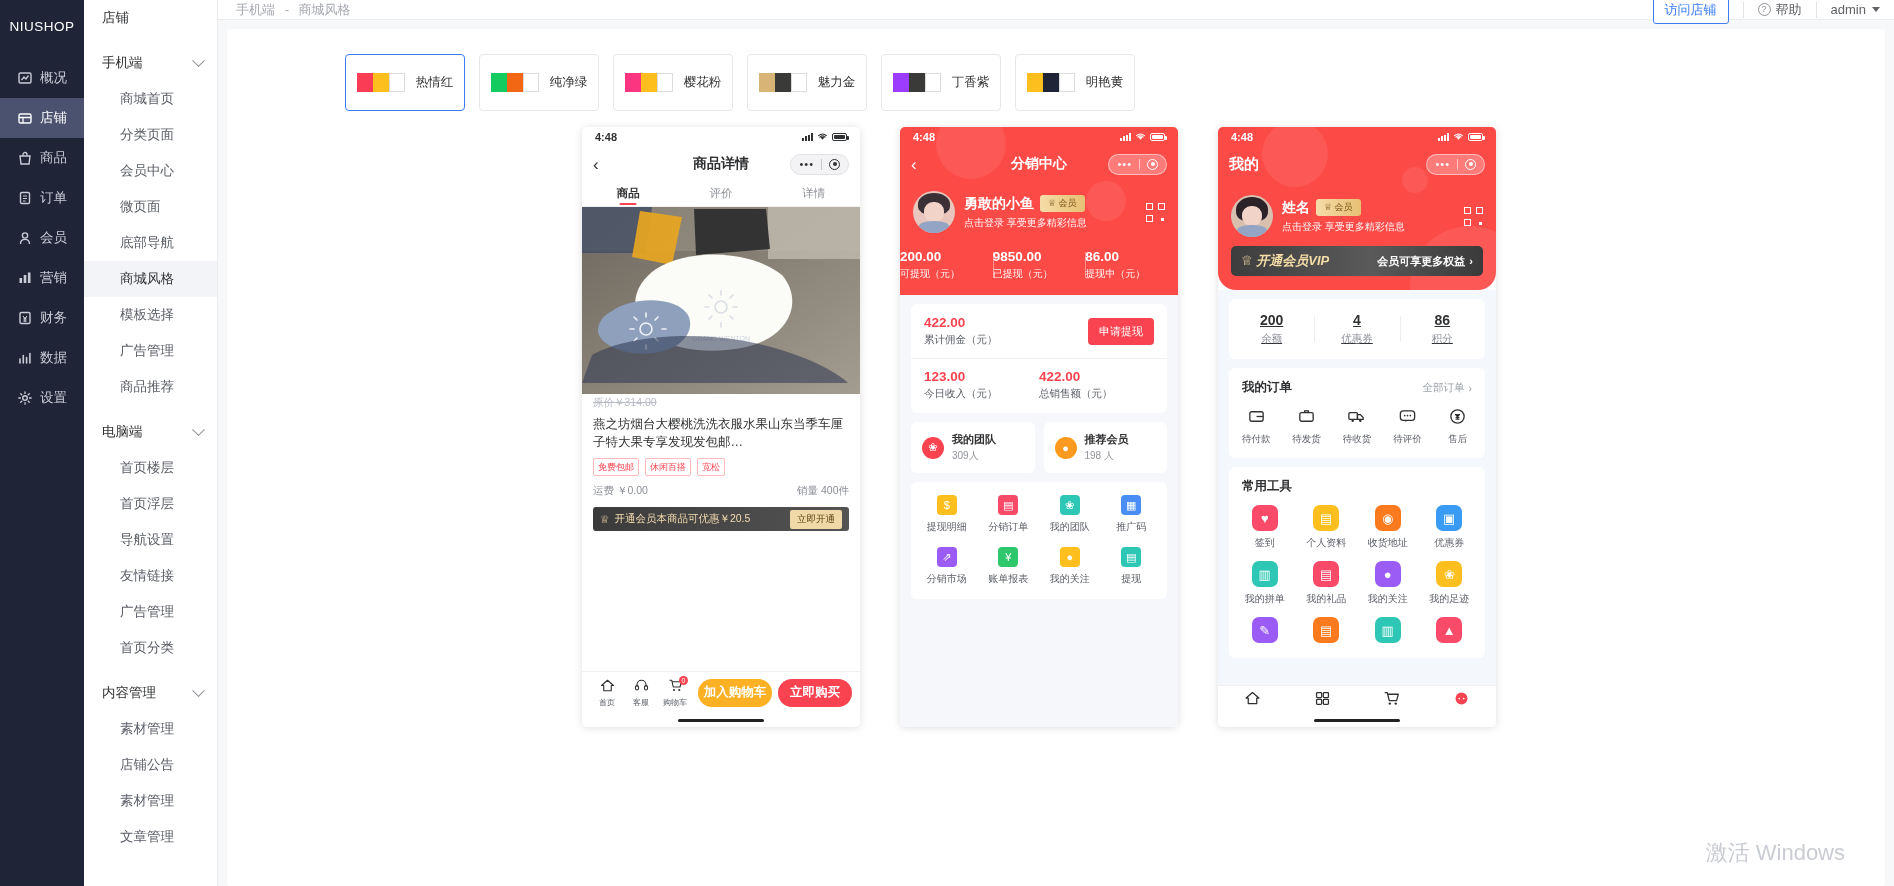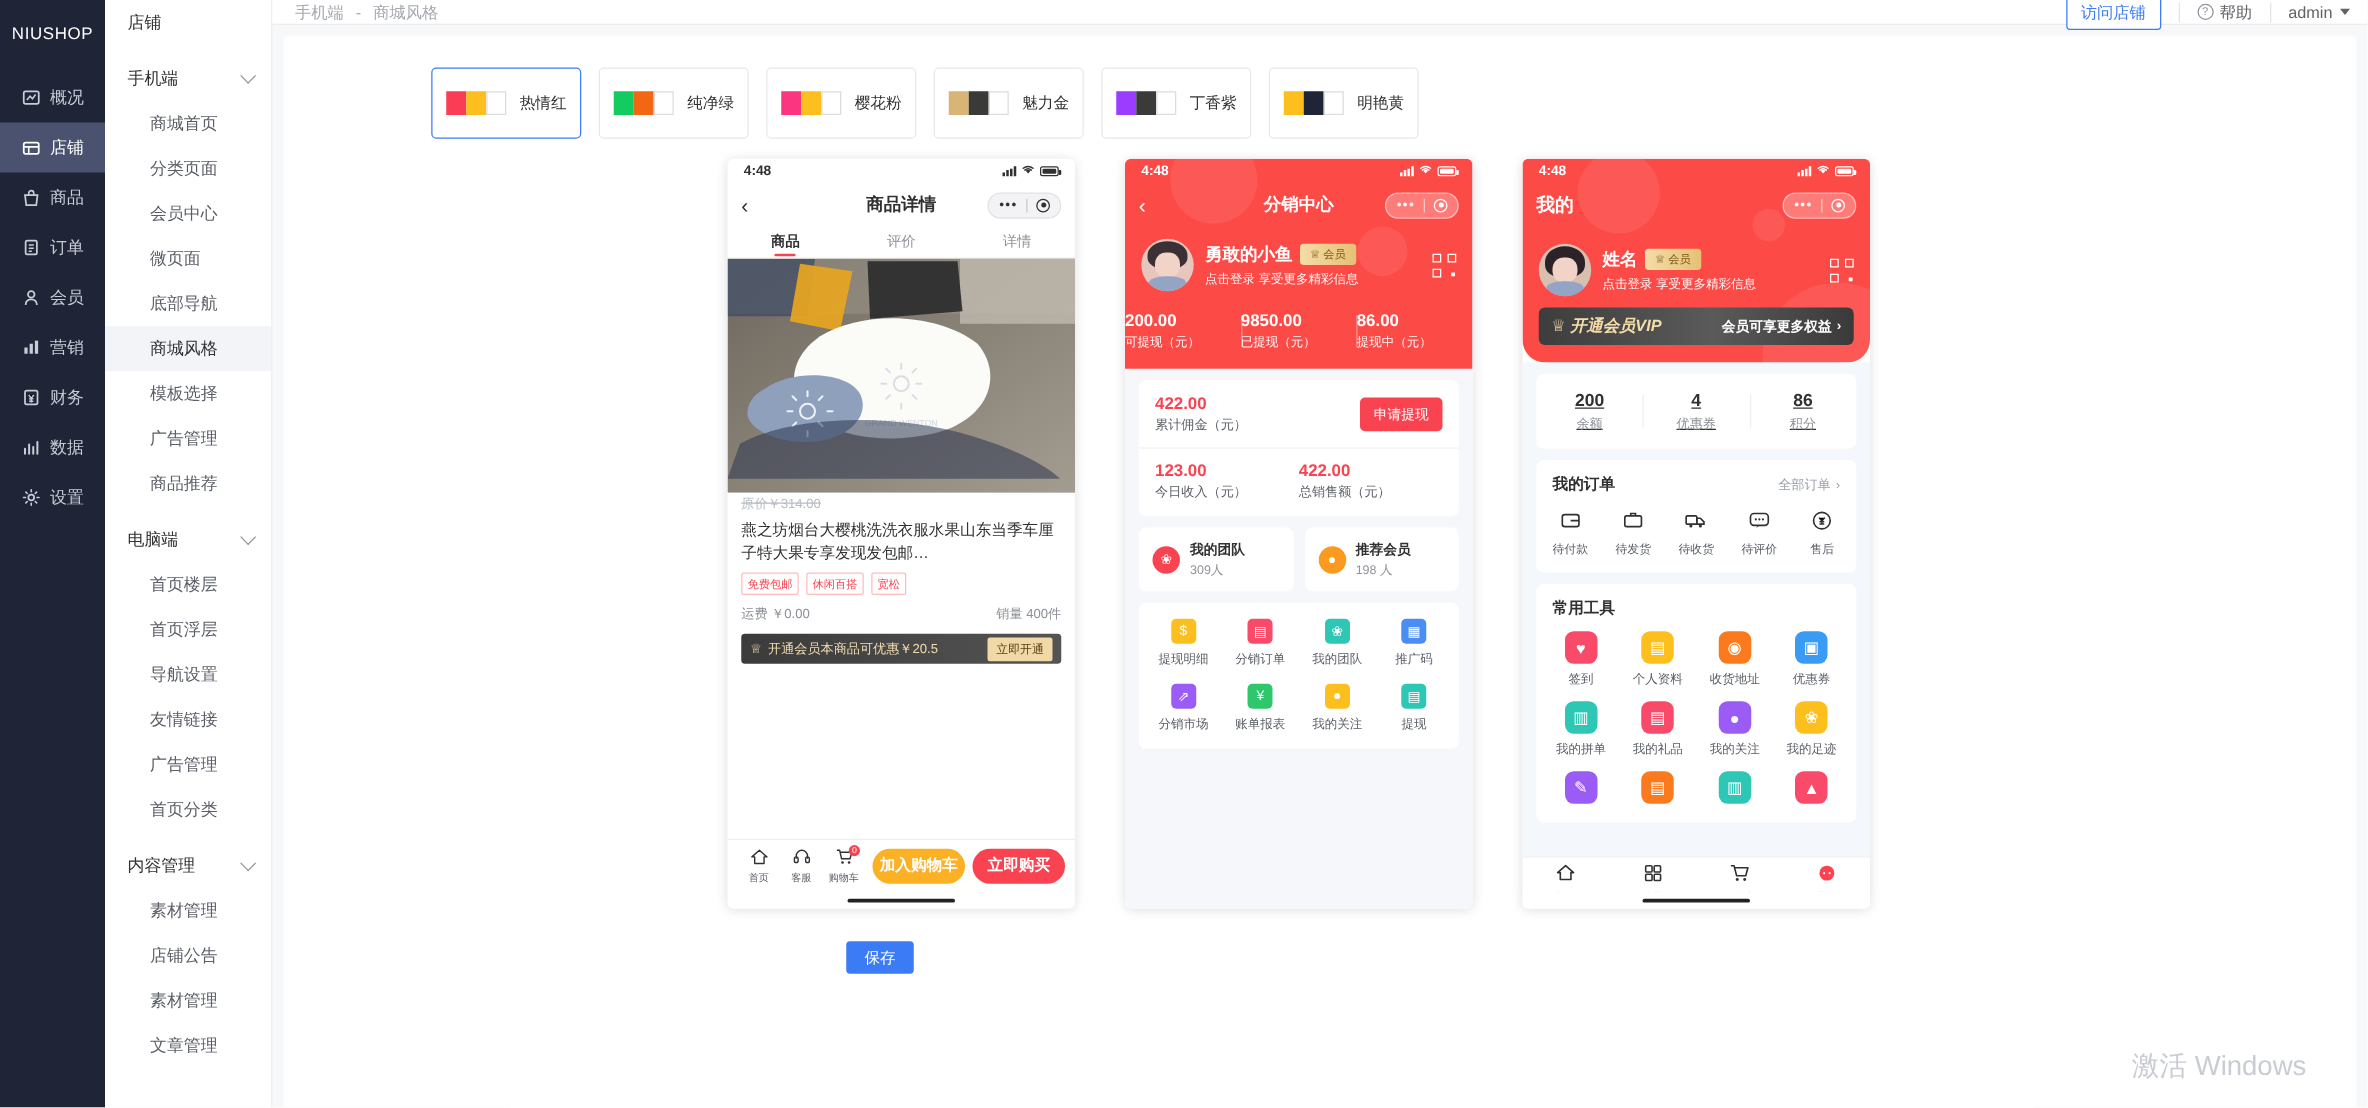--- a/index.html
+++ b/index.html
@@ -893,20 +893,17 @@
                   </svg><span class="lb">我的</span></div>
               </div>
           </div>
           <div class="homebar" style="position:absolute;left:0;right:0;bottom:0;background:#fff;z-index:3">
               <i></i>
             </div>
         </div>
 
       </div>
 
-      <div class="savewrap">
-        <button class="save">保存</button>
-      </div>
 
       <div class="wm">激活 Windows</div>
     </div>
   </div>
 </div>
 
 </body></html>

